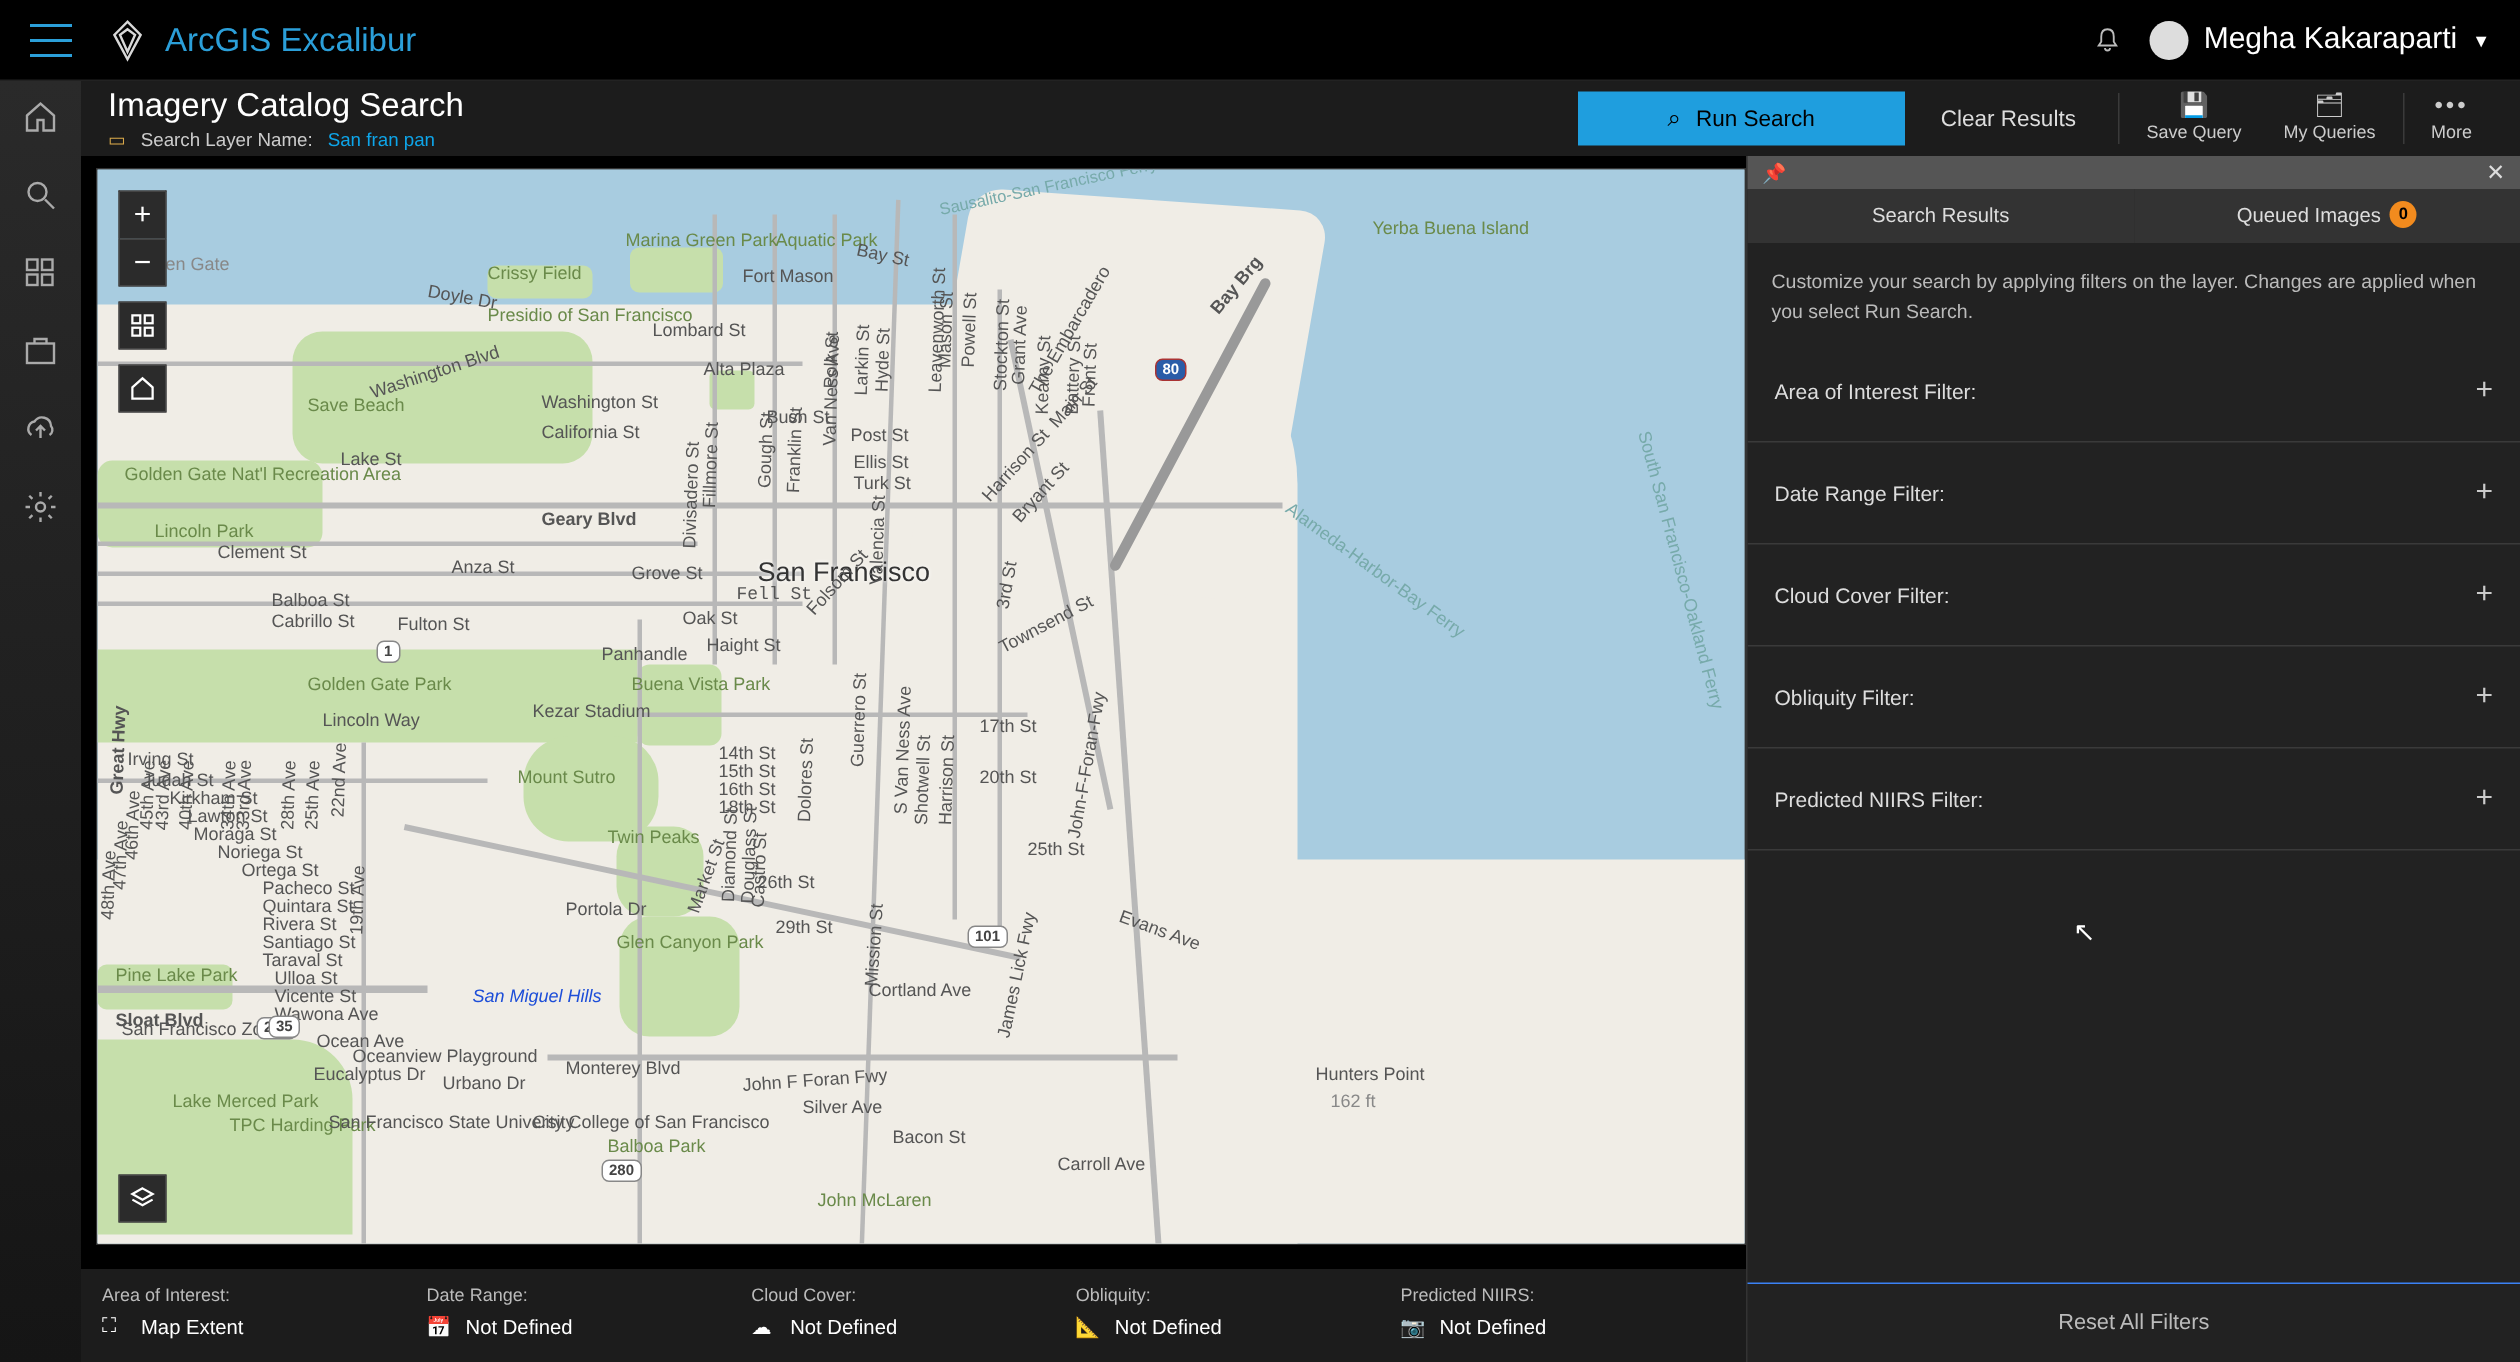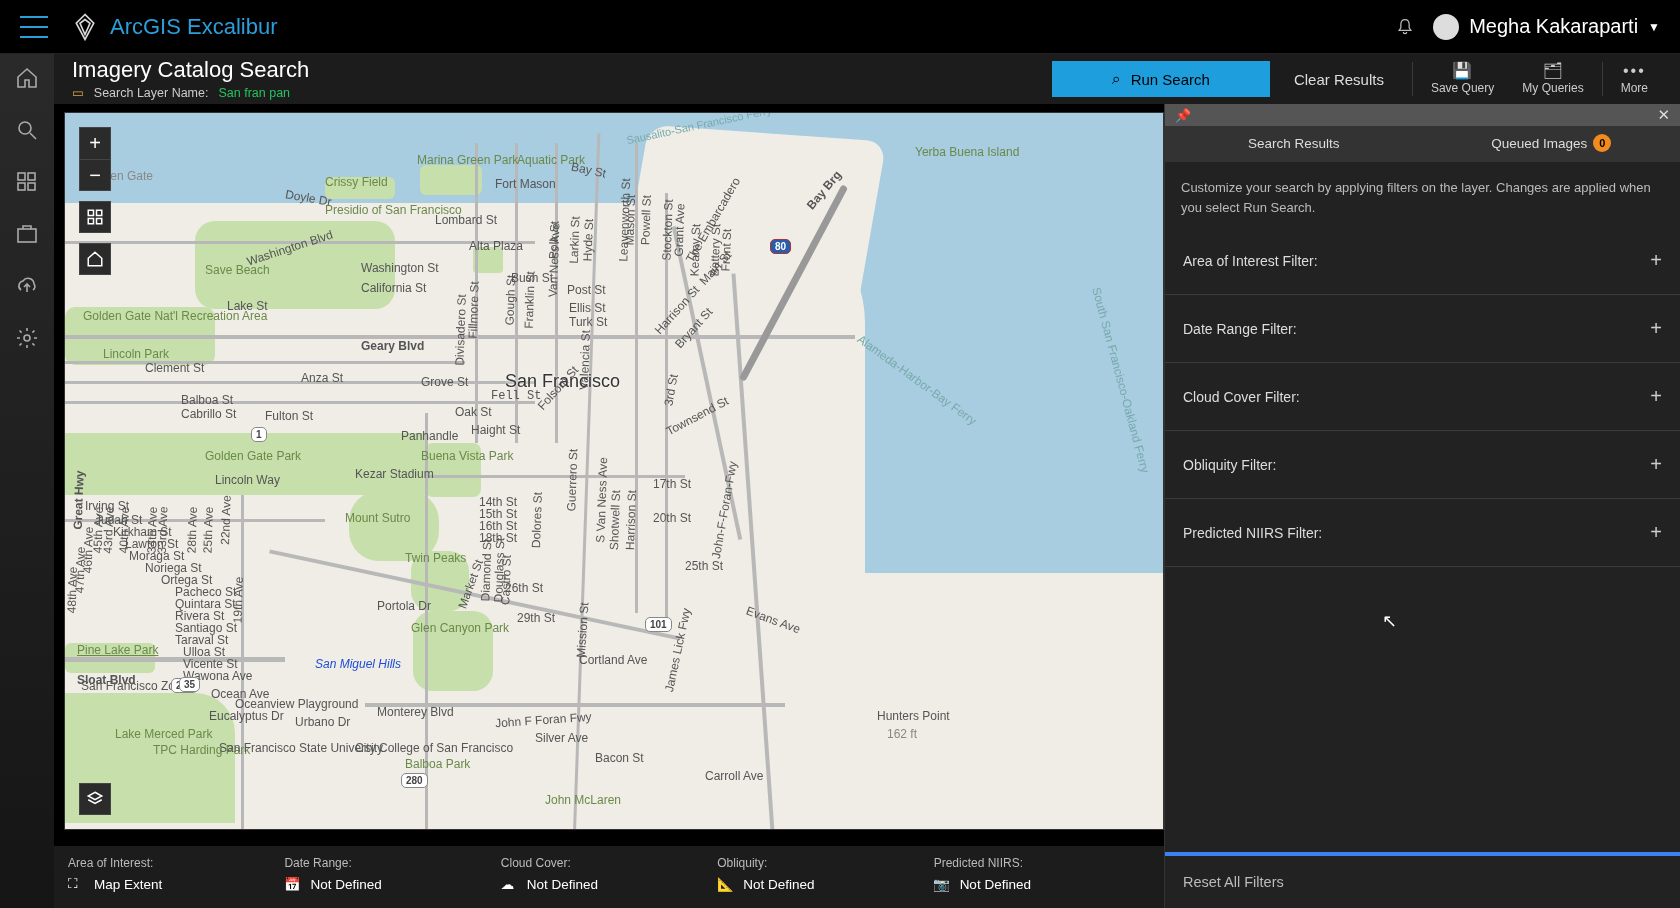--- a/index.html
+++ b/index.html
@@ -15,21 +15,21 @@
   .avatar { width:26px; height:26px; border-radius:50%; background:#ddd; }
   .user-wrap { display:flex; align-items:center; gap:10px; cursor:pointer;}
   .user-name { color:#fff; font-size:20px; }
   .chev { color:#fff; font-size:12px; }
   .bell { width:20px; height:20px; fill:none; stroke:#bbb; stroke-width:1.5; }
   
   .subbar { position:absolute; left:54px; top:54px; right:0; height:50px; background:#1c1c1c; display:flex; align-items:center; padding:12px 18px;}
   .title-col { display:flex; flex-direction:column; justify-content:center; line-height:1.2;}
   .page-title { color:#fff; font-size:22px; font-weight:400;}
   .layer-row { display:flex; align-items:center; gap:10px; font-size:12.5px; color:#ccc; margin-top:3px;}
-  .layer-link { color:#22c55e; cursor:pointer;}
+  .layer-link { color:#0ea5e9; cursor:pointer;}
   .sub-spacer { flex:1; }
   .actions { display:flex; align-items:center; gap:0; height:100%;}
   .run-btn { background:#1f9ede; color:#000; height:36px; padding:0 60px; display:flex; align-items:center; gap:10px; font-size:15px; cursor:pointer; border:none;}
   .run-btn span.ic { font-size:16px; }
   .clear-btn { background:transparent; border:none; color:#ddd; font-size:15px; padding:0 24px; cursor:pointer;}
   .vsep { width:1px; height:34px; background:#3a3a3a; margin:0 4px;}
   .tool-col { display:flex; flex-direction:column; align-items:center; justify-content:center; color:#ccc; font-size:12px; padding:0 14px; cursor:pointer; gap:2px;}
   .tool-col .ic { font-size:16px; line-height:1;}
   .more-dots { letter-spacing:2px;}
   
@@ -61,21 +61,21 @@
   .tabs { display:flex; height:36px; background:#2a2a2a;}
   .tab { flex:1; display:flex; align-items:center; justify-content:center; font-size:13.5px; color:#ddd; cursor:pointer; gap:6px; border-bottom:2px solid transparent;}
   .tab.dim { background:#333;}
   .tab.active { border-bottom:2px solid #2b9fd9; color:#fff;}
   .badge { background:#f28b1e; color:#000; border-radius:50%; width:18px; height:18px; font-size:11px; display:flex; align-items:center; justify-content:center; font-weight:bold;}
   .desc { padding:16px 16px 10px; font-size:13px; color:#bbb; line-height:1.5;}
   .filters { flex:1; overflow:auto;}
   .filter { display:flex; align-items:center; justify-content:space-between; padding:22px 18px; border-bottom:1px solid #3a3a3a; cursor:pointer;}
   .filter .fl { color:#ddd; font-size:14px;}
   .filter .plus { color:#ccc; font-size:20px; font-weight:300;}
-  .reset-wrap { padding:18px; display:flex; border-top:4px solid #3b82f6;}
+  .reset-wrap { padding:18px; display:flex; justify-content:center; border-top:1px solid #3b82f6;}
   .reset-btn { background:transparent; border:none; color:#bbb; font-size:14.5px; cursor:pointer;}
   
   .footer { position:absolute; left:54px; bottom:0; width:1110px; height:62px; background:#1c1c1c; display:flex; padding:10px 14px 6px; gap:0;}
   .fcell { flex:1; display:flex; flex-direction:column; gap:6px;}
   .fcell .fh { font-size:12px; color:#bbb;}
   .fcell .fv { font-size:13.5px; color:#fff; display:flex; align-items:center; gap:8px;}
   .ficon { width:18px; height:16px; display:inline-block;}
   .cursor { position:absolute; left:1382px; top:610px; font-size:18px; color:#fff; pointer-events:none; z-index:50;}
 </style>
 </head>
@@ -227,21 +227,21 @@
     <div class="lbl" style="left:290px; top:628px; width:110px; text-align:center;">City College of San Francisco</div>
     <div class="lbl prk" style="left:340px; top:644px; width:60px; text-align:center;">Balboa Park</div>
     <div class="lbl prk" style="left:480px; top:680px; width:70px; text-align:center;">John McLaren</div>
     <div class="lbl prk" style="left:88px; top:630px; width:60px; text-align:center;">TPC Harding Park</div>
     <div class="lbl" style="left:154px; top:628px; width:120px; text-align:center;">San Francisco State University</div>
     <div class="lbl" style="left:16px; top:566px; width:100px;">San Francisco Zoo</div>
     <div class="lbl" style="left:404px; top:126px; width:40px; text-align:center;">Alta Plaza</div>
     <div class="lbl prk" style="left:452px; top:40px; width:40px;">Aquatic Park</div>
     <div class="lbl" style="left:430px; top:64px; width:40px;">Fort Mason</div>
     <div class="lbl prk" style="left:140px; top:150px; width:50px; text-align:center;">Save Beach</div>
-    <div class="lbl prk" style="left:12px; top:530px; width:60px;text-decoration:underline;">Pine Lake Park</div>
+    <div class="lbl prk" style="left:12px; top:530px; width:60px;">Pine Lake Park</div>
     <div class="lbl" style="left:170px; top:584px; width:80px;">Oceanview Playground</div>
     <div class="lbl prk" style="left:20px; top:56px; color:#888;">Golden Gate</div>
     <div class="lbl" style="left:290px; top:354px; width:50px;">Kezar Stadium</div>
     <div class="lbl" style="left:336px; top:316px;">Panhandle</div>
     <div class="lbl" style="left:812px; top:596px;">Hunters Point</div>
     <div class="lbl" style="left:822px; top:614px; color:#888;">162 ft</div>
     <div class="lbl" style="left:780px; top:260px; color:#7aa; transform:rotate(36deg);">Alameda-Harbor-Bay Ferry</div>
     <div class="lbl" style="left:960px; top:260px; color:#7aa; transform:rotate(75deg);">South San Francisco-Oakland Ferry</div>
     <div class="lbl" style="left:560px; top:6px; color:#7aa; transform:rotate(-12deg); font-size:11px;">Sausalito-San Francisco Ferry</div>
 

